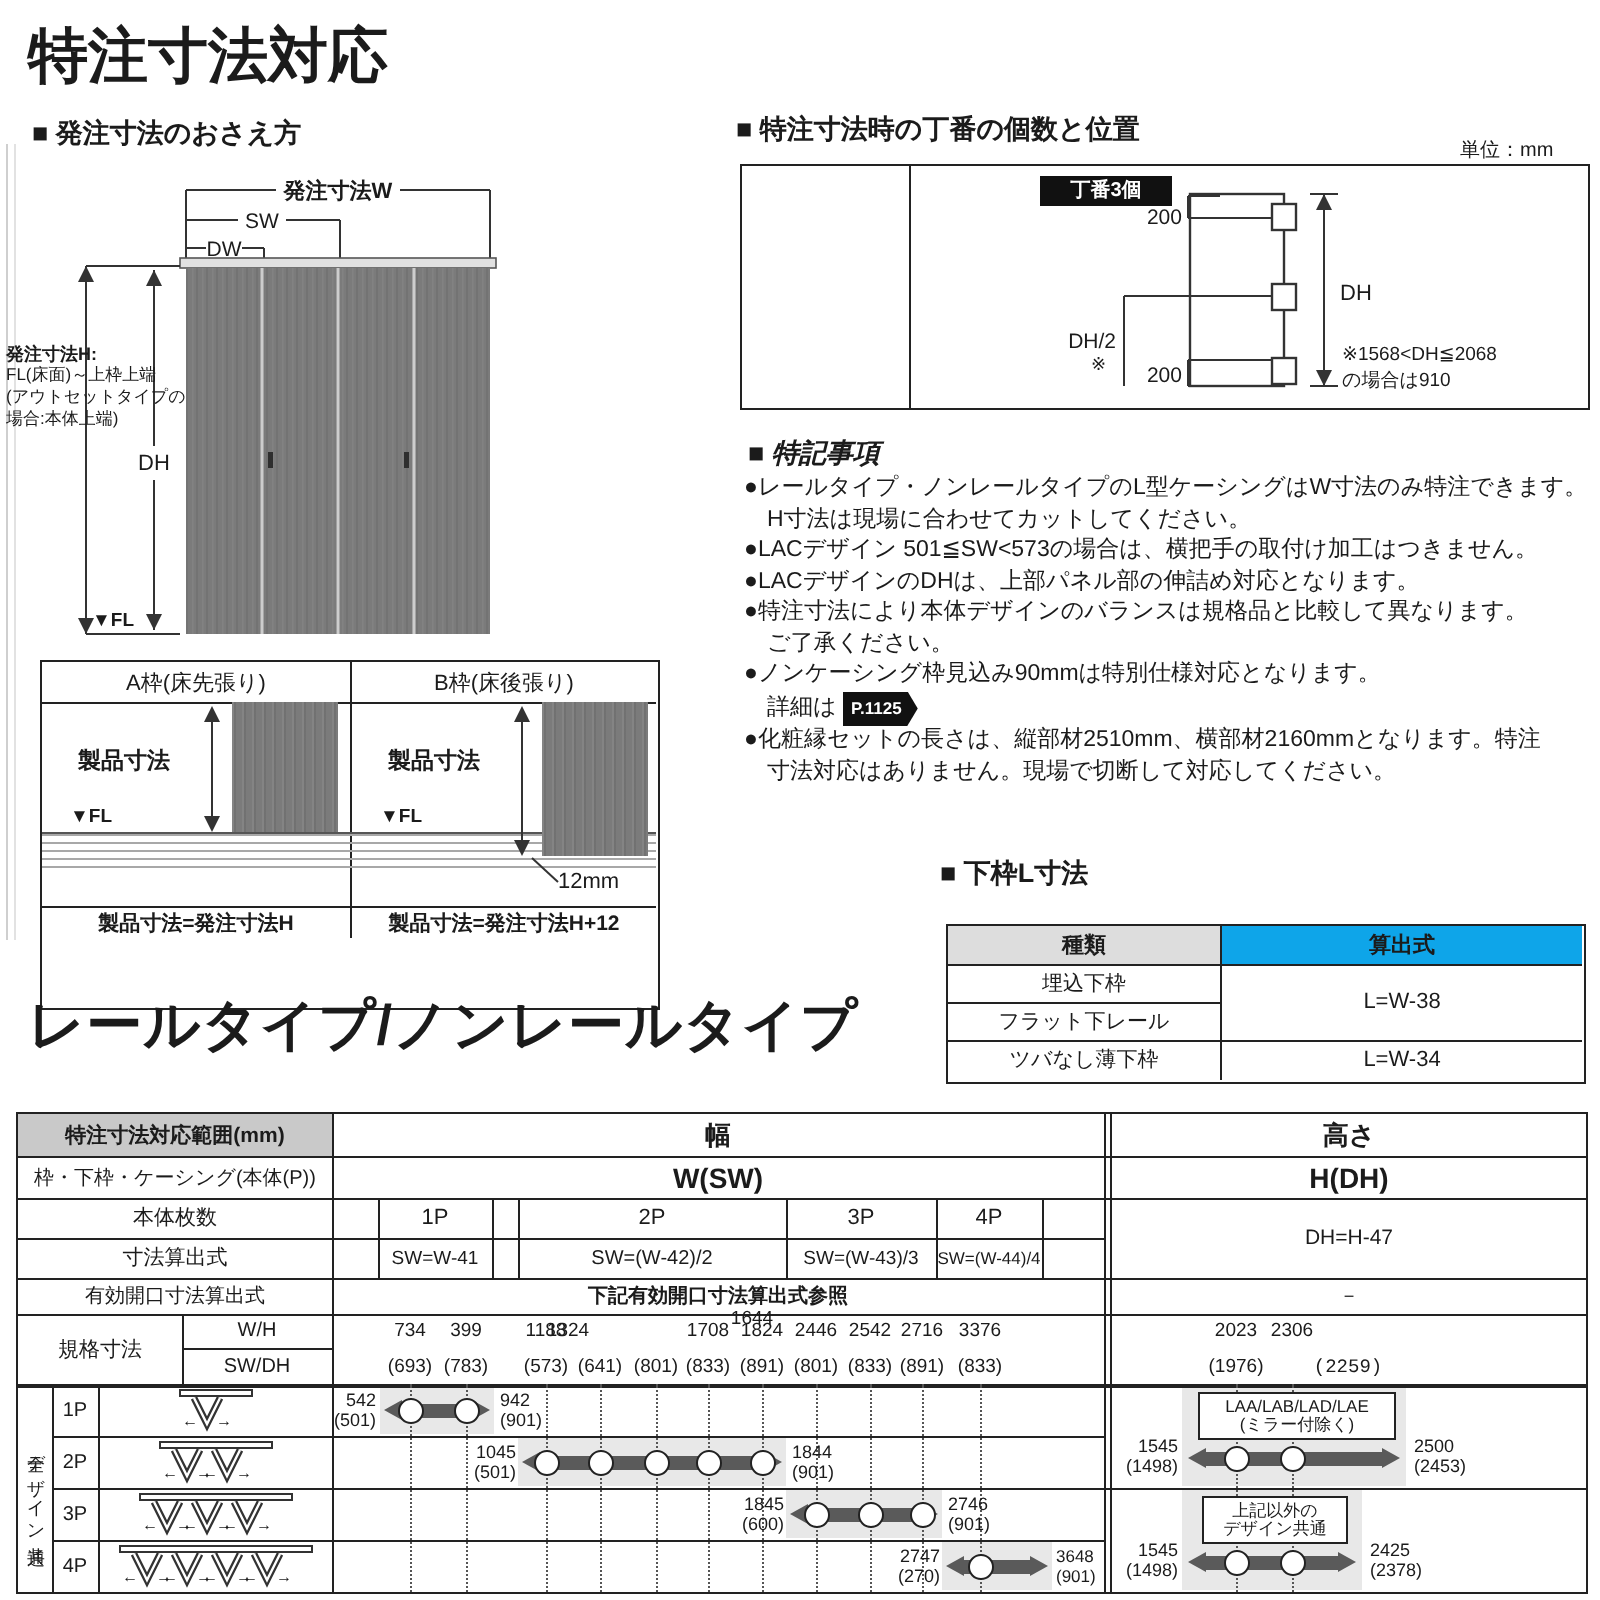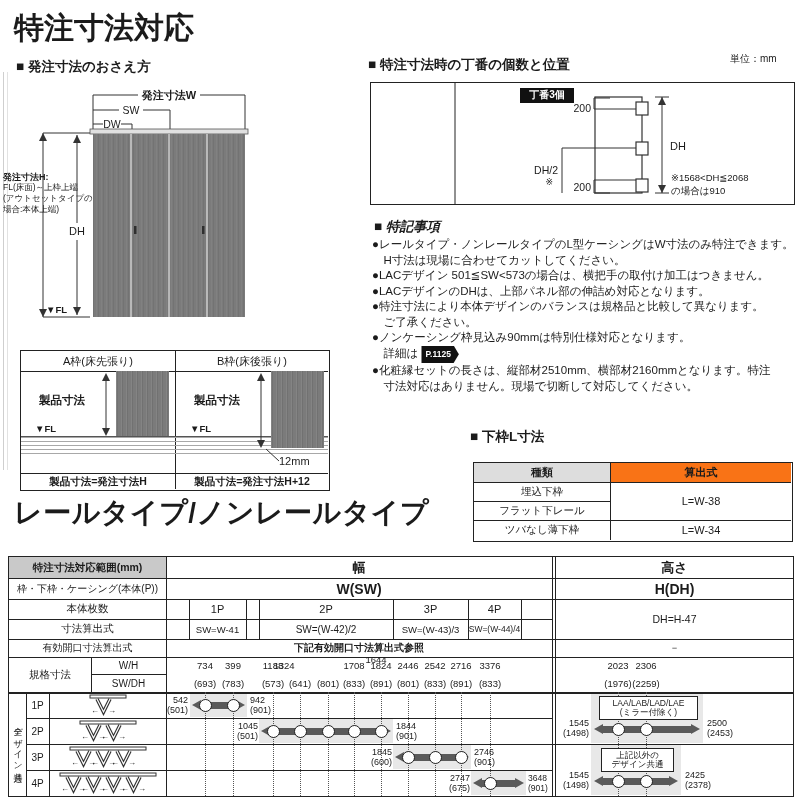--- a/index.html
+++ b/index.html
@@ -87,21 +87,21 @@
     <polygon points="57,55 53,63 61,63" fill="#333"></polygon>
     <polygon points="57,235 53,227 61,227" fill="#333"></polygon>
     <text x="57" y="155" text-anchor="middle" font-size="11">DH</text>
     <text x="26" y="233" font-size="9.5" font-weight="bold">▼FL</text>
   </svg>
   <div class="abs b" style="left:3px;top:171px;font-size:9px;">発注寸法H:</div>
   <div class="abs pre" style="left:3px;top:182px;font-size:8.5px;line-height:11px;">FL(床面)～上枠上端
 (アウトセットタイプの
 場合:本体上端)</div>
 
-  <div class="abs" style="left:20px;top:330px;width:310px;height:141px;border:1.5px solid #222;box-sizing:border-box;margin-top:20px;">
+  <div class="abs" style="left:20px;top:330px;width:310px;height:175px;border:1.5px solid #222;box-sizing:border-box;">
     <div class="abs" style="left:0;top:20px;width:307px;height:1px;background:#222;"></div>
     <div class="abs" style="left:154px;top:0;width:1px;height:138px;background:#222;"></div>
     <div class="abs c" style="left:0;top:0;width:154px;height:20px;font-size:11px;">A枠(床先張り)</div>
     <div class="abs c" style="left:155px;top:0;width:152px;height:20px;font-size:11px;">B枠(床後張り)</div>
     <div class="abs" style="left:0;top:85px;width:307px;height:18px;border-top:1px solid #555;background:repeating-linear-gradient(180deg,#a8a8a8 0 1px,rgba(0,0,0,0) 1px 4px);"></div>
     <div class="abs wood" style="left:95px;top:20px;width:53px;height:65px;"></div>
     <div class="abs wood" style="left:250px;top:20px;width:53px;height:77px;"></div>
     <svg class="abs" style="left:0;top:0;" width="307" height="138" viewBox="0 0 307 138">
       <line x1="85" y1="24" x2="85" y2="83" stroke="#333" stroke-width="1"></line>
       <polygon points="85,22 81,30 89,30" fill="#333"></polygon>
@@ -115,24 +115,24 @@
     <div class="abs b" style="left:173px;top:42px;font-size:11.5px;">製品寸法</div>
     <div class="abs b" style="left:14px;top:72px;font-size:9.5px;">▼FL</div>
     <div class="abs b" style="left:169px;top:72px;font-size:9.5px;">▼FL</div>
     <div class="abs" style="left:258px;top:104px;font-size:11px;">12mm</div>
     <div class="abs" style="left:0;top:122px;width:307px;height:1px;background:#222;"></div>
     <div class="abs c b" style="left:0;top:123px;width:154px;height:15px;font-size:10.5px;">製品寸法=発注寸法H</div>
     <div class="abs c b" style="left:155px;top:123px;width:152px;height:15px;font-size:10.5px;">製品寸法=発注寸法H+12</div>
   </div>
 
   <div class="abs b" style="left:368px;top:56px;font-size:13.5px;">■ 特注寸法時の丁番の個数と位置</div>
-  <div class="abs" style="left:730px;top:52px;font-size:10px;">単位：mm</div>
+  <div class="abs" style="left:730px;top:68px;font-size:10px;">単位：mm</div>
 
   <div class="abs" style="left:370px;top:82px;width:425px;height:123px;border:1.2px solid #222;box-sizing:border-box;"></div>
-  <div class="abs c badge" style="left:520px;top:88px;width:54px;height:15px;font-size:10px;">丁番3個</div>
+  <div class="abs c badge" style="left:520px;top:88px;width:66px;height:15px;font-size:10px;">丁番3個</div>
   <svg class="abs" style="left:370px;top:82px;" width="425" height="123" viewBox="0 0 425 123">
     <line x1="85" y1="0" x2="85" y2="123" stroke="#222" stroke-width="1"></line>
     <rect x="225" y="15" width="47" height="96" fill="none" stroke="#333" stroke-width="1.2"></rect>
     <rect x="266" y="20" width="12" height="13" fill="#fff" stroke="#333" stroke-width="1.2"></rect>
     <rect x="266" y="60" width="12" height="13" fill="#fff" stroke="#333" stroke-width="1.2"></rect>
     <rect x="266" y="97" width="12" height="13" fill="#fff" stroke="#333" stroke-width="1.2"></rect>
     <line x1="224" y1="16" x2="240" y2="16" stroke="#333" stroke-width="1"></line>
     <line x1="224" y1="27" x2="266" y2="27" stroke="#333" stroke-width="1"></line>
     <line x1="224" y1="16" x2="224" y2="27" stroke="#333" stroke-width="1"></line>
     <text x="221" y="30" text-anchor="end" font-size="10.5">200</text>
@@ -170,21 +170,21 @@
 　寸法対応はありません。現場で切断して対応してください。</div>
   </div>
 
   <div class="abs b" style="left:470px;top:428px;font-size:13.5px;">■ 下枠L寸法</div>
   <div class="abs" style="left:473px;top:462px;width:320px;height:80px;border:1.5px solid #222;box-sizing:border-box;">
     <div class="abs" style="left:136px;top:0;width:1px;height:77px;background:#222;"></div>
     <div class="abs" style="left:0;top:19px;width:317px;height:1px;background:#222;"></div>
     <div class="abs" style="left:0;top:38px;width:136px;height:1px;background:#222;"></div>
     <div class="abs" style="left:0;top:57px;width:317px;height:1px;background:#222;"></div>
     <div class="abs c b" style="left:0;top:0;width:136px;height:19px;font-size:11px;background:#ddd;">種類</div>
-    <div class="abs c b" style="left:137px;top:0;width:180px;height:19px;font-size:11px;background:#f97316;">算出式</div>
+    <div class="abs c b" style="left:137px;top:0;width:180px;height:19px;font-size:11px;background:#0ea5e9;">算出式</div>
     <div class="abs c" style="left:0;top:19px;width:136px;height:19px;font-size:10.5px;">埋込下枠</div>
     <div class="abs c" style="left:0;top:38px;width:136px;height:19px;font-size:10.5px;">フラット下レール</div>
     <div class="abs c" style="left:137px;top:19px;width:180px;height:38px;font-size:11px;">L=W-38</div>
     <div class="abs c" style="left:0;top:57px;width:136px;height:20px;font-size:10.5px;">ツバなし薄下枠</div>
     <div class="abs c" style="left:137px;top:57px;width:180px;height:20px;font-size:11px;">L=W-34</div>
   </div>
 
   <div class="abs" style="left:14px;top:494px;font-size:28px;font-weight:bold;letter-spacing:0.5px;">レールタイプ/ノンレールタイプ</div>
 
   <div id="spec-table" class="abs" style="left:8px;top:556px;width:784px;height:239px;border:1.5px solid #222;box-sizing:content-box;">
@@ -293,21 +293,21 @@
 (901)</div>
     <div class="rlbl" style="left:220px;top:165px;width:29px;text-align:right;">1045
 (501)</div>
     <div class="rlbl" style="left:387px;top:165px;width:30px;">1844
 (901)</div>
     <div class="rlbl" style="left:354px;top:191px;width:29px;text-align:right;">1845
 (600)</div>
     <div class="rlbl" style="left:465px;top:191px;width:30px;">2746
 (901)</div>
     <div class="rlbl" style="left:432px;top:217px;width:29px;text-align:right;">2747
-(675)</div>
+(270)</div>
     <div class="rlbl" style="left:519px;top:217px;width:26px;font-size:8.5px;">3648
 (901)</div>
     <div class="rlbl" style="left:549px;top:162px;width:31px;text-align:right;">1545
 (1498)</div>
     <div class="rlbl" style="left:698px;top:162px;width:32px;">2500
 (2453)</div>
     <div class="rlbl" style="left:549px;top:214px;width:31px;text-align:right;">1545
 (1498)</div>
     <div class="rlbl" style="left:676px;top:214px;width:32px;">2425
 (2378)</div>
@@ -369,21 +369,21 @@
       <div class="num" style="left: 432px; top: 103px; width: 40px;">2716</div>
       <div class="num" style="left: 432px; top: 121px; width: 40px;">(891)</div>
       <div class="dot" style="left: 481px; top: 135px; height: 104px;"></div>
       <div class="num" style="left: 461px; top: 103px; width: 40px;">3376</div>
       <div class="num" style="left: 461px; top: 121px; width: 40px;">(833)</div>
       <div class="dot" style="left: 609px; top: 135px; height: 104px;"></div>
       <div class="num" style="left: 589px; top: 103px; width: 40px;">2023</div>
       <div class="num" style="left: 589px; top: 121px; width: 40px;">(1976)</div>
       <div class="dot" style="left: 637px; top: 135px; height: 104px;"></div>
       <div class="num" style="left: 617px; top: 103px; width: 40px;">2306</div>
-      <div class="num" style="left: 617px; top: 121px; width: 40px;">(2259)</div>
+      <div class="num" style="left: 645px; top: 121px; width: 40px; font-family: Liberation Mono, monospace;">(2259)</div>
       <div class="bar" style="left: 183px; top: 142.5px; width: 53px;">
         <i class="ah l"></i>
         <i class="abar"></i>
         <i class="ah r"></i>
       </div>
       <div class="circ" style="left: 189.5px; top: 141.5px;"></div>
       <div class="circ" style="left: 217.5px; top: 141.5px;"></div>
       <div class="bar" style="left: 252px; top: 168.5px; width: 130px;">
         <i class="ah l"></i>
         <i class="abar"></i>

